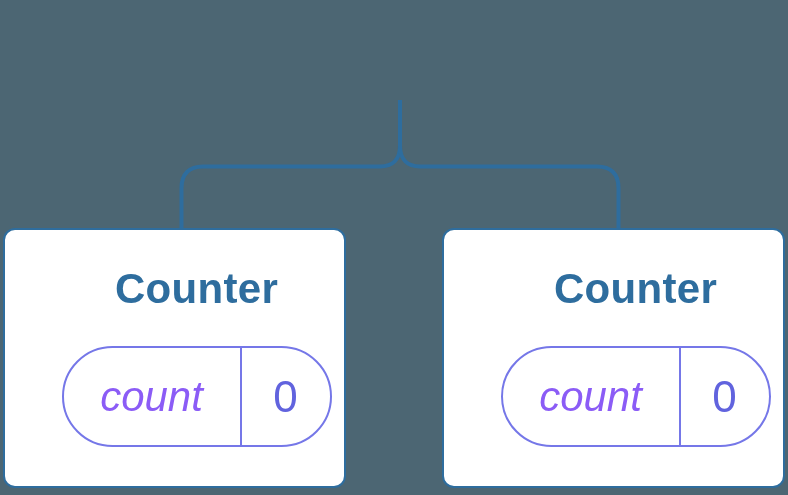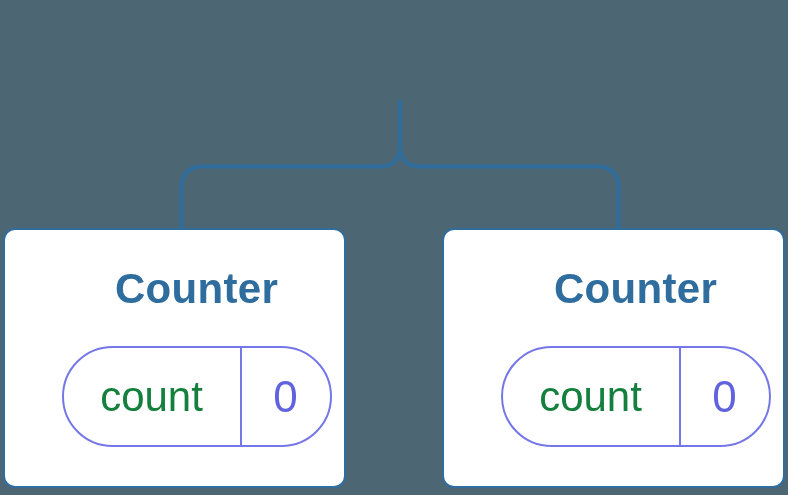--- a/index.html
+++ b/index.html
@@ -89,23 +89,24 @@
     justify-content: center;
     border-right: 2px solid #7577E8;
   }
   .state-value-cell {
     flex: 1 1 auto;
     display: flex;
     align-items: center;
     justify-content: center;
   }
   .state-name {
-    color: #15803d;
+    color: #8b5cf6;
     font-size: 42px;
     font-weight: 400;
+    font-style: italic;
   }
   .state-value {
     color: #6163DE;
     font-size: 44px;
     font-weight: 400;
   }
 </style>
 </head>
 <body>
 

